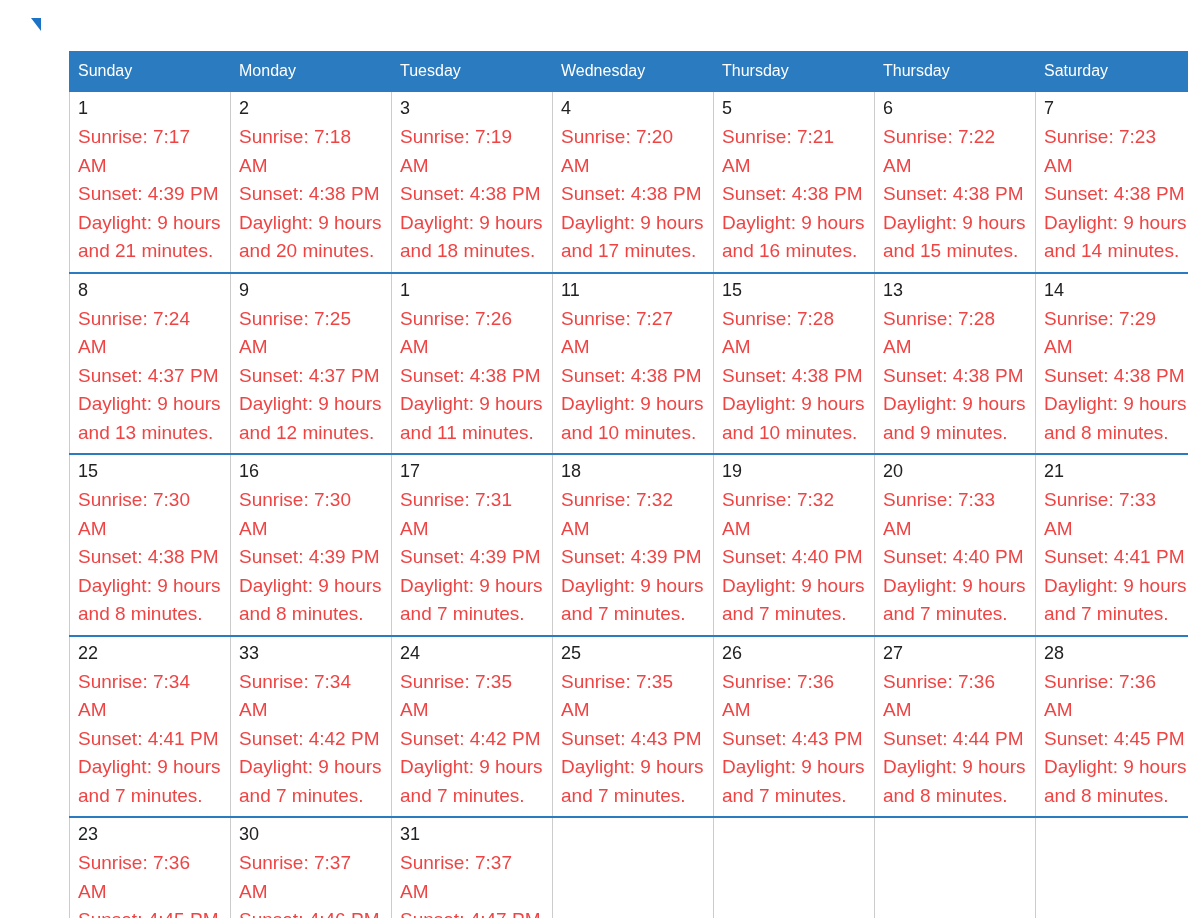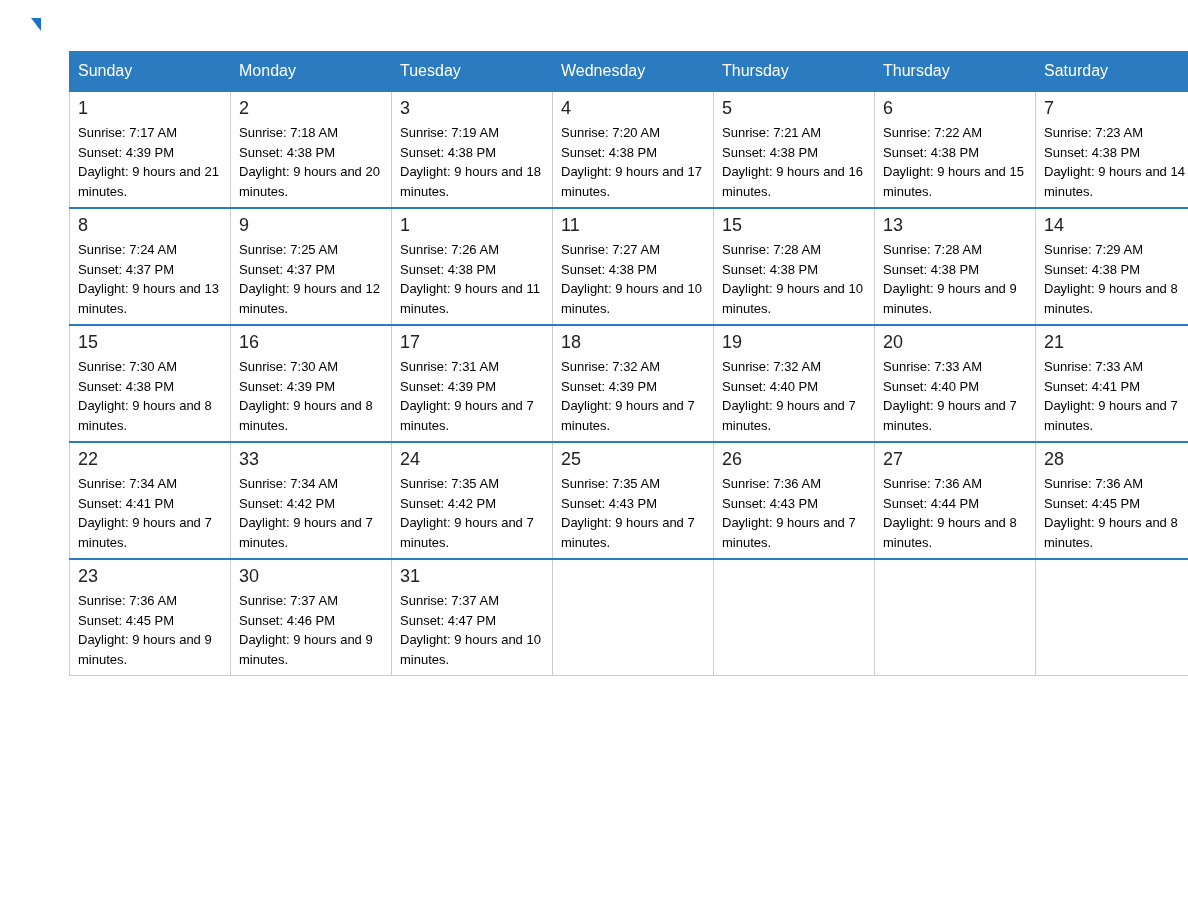--- a/index.html
+++ b/index.html
@@ -80,23 +80,23 @@
       border-top: 2px solid #2a7bbf;
     }
     .day-number {
       font-size: 18px;
       font-weight: normal;
       color: #222;
       display: block;
       margin-bottom: 4px;
     }
     .day-info {
-      font-size: 13px;
+      font-size: 19px;
       line-height: 1.5;
-      color: #000000;
+      color: #ef4444;
     }
     .empty-cell {
       background: #fff;
     }
     .logo-arrow {
       display: inline-block;
       width: 0;
       height: 0;
       border-left: 10px solid transparent;
       border-top: 13px solid #1a73c7;

